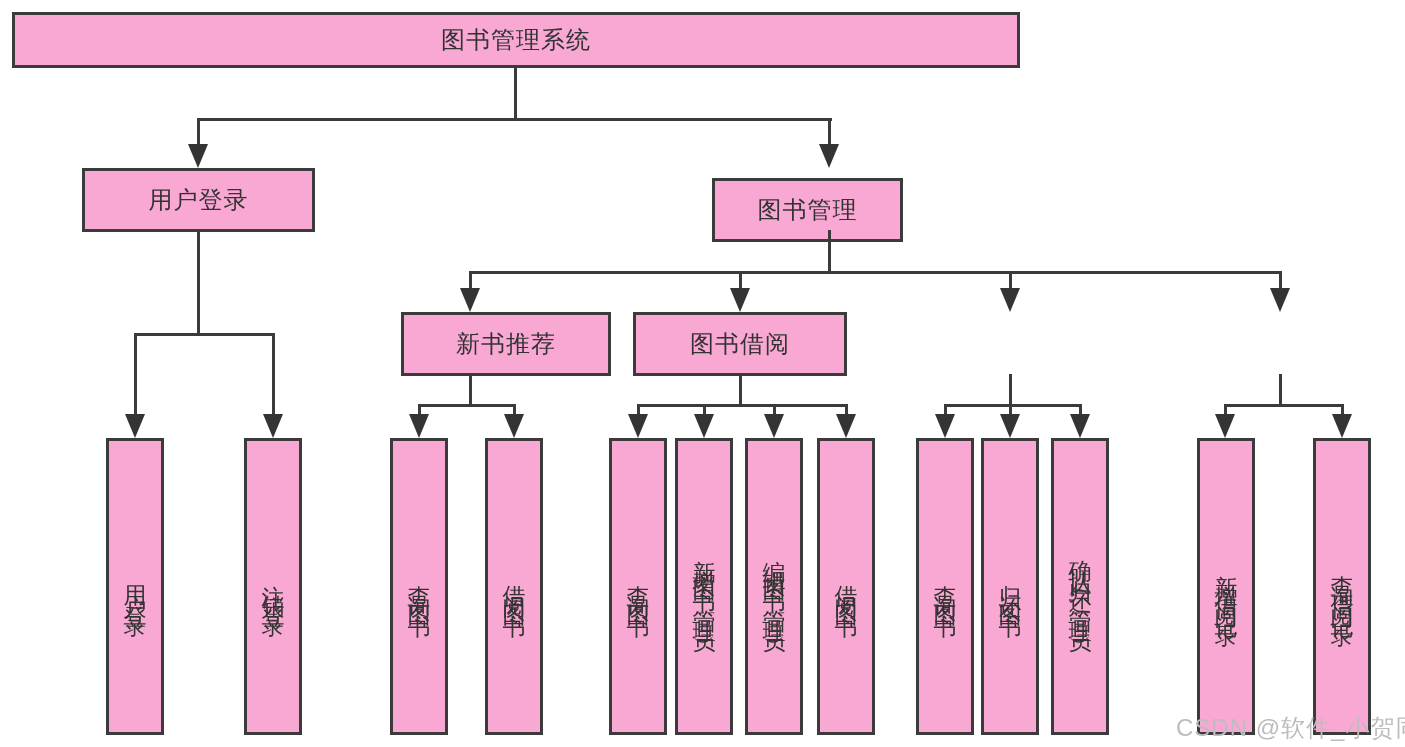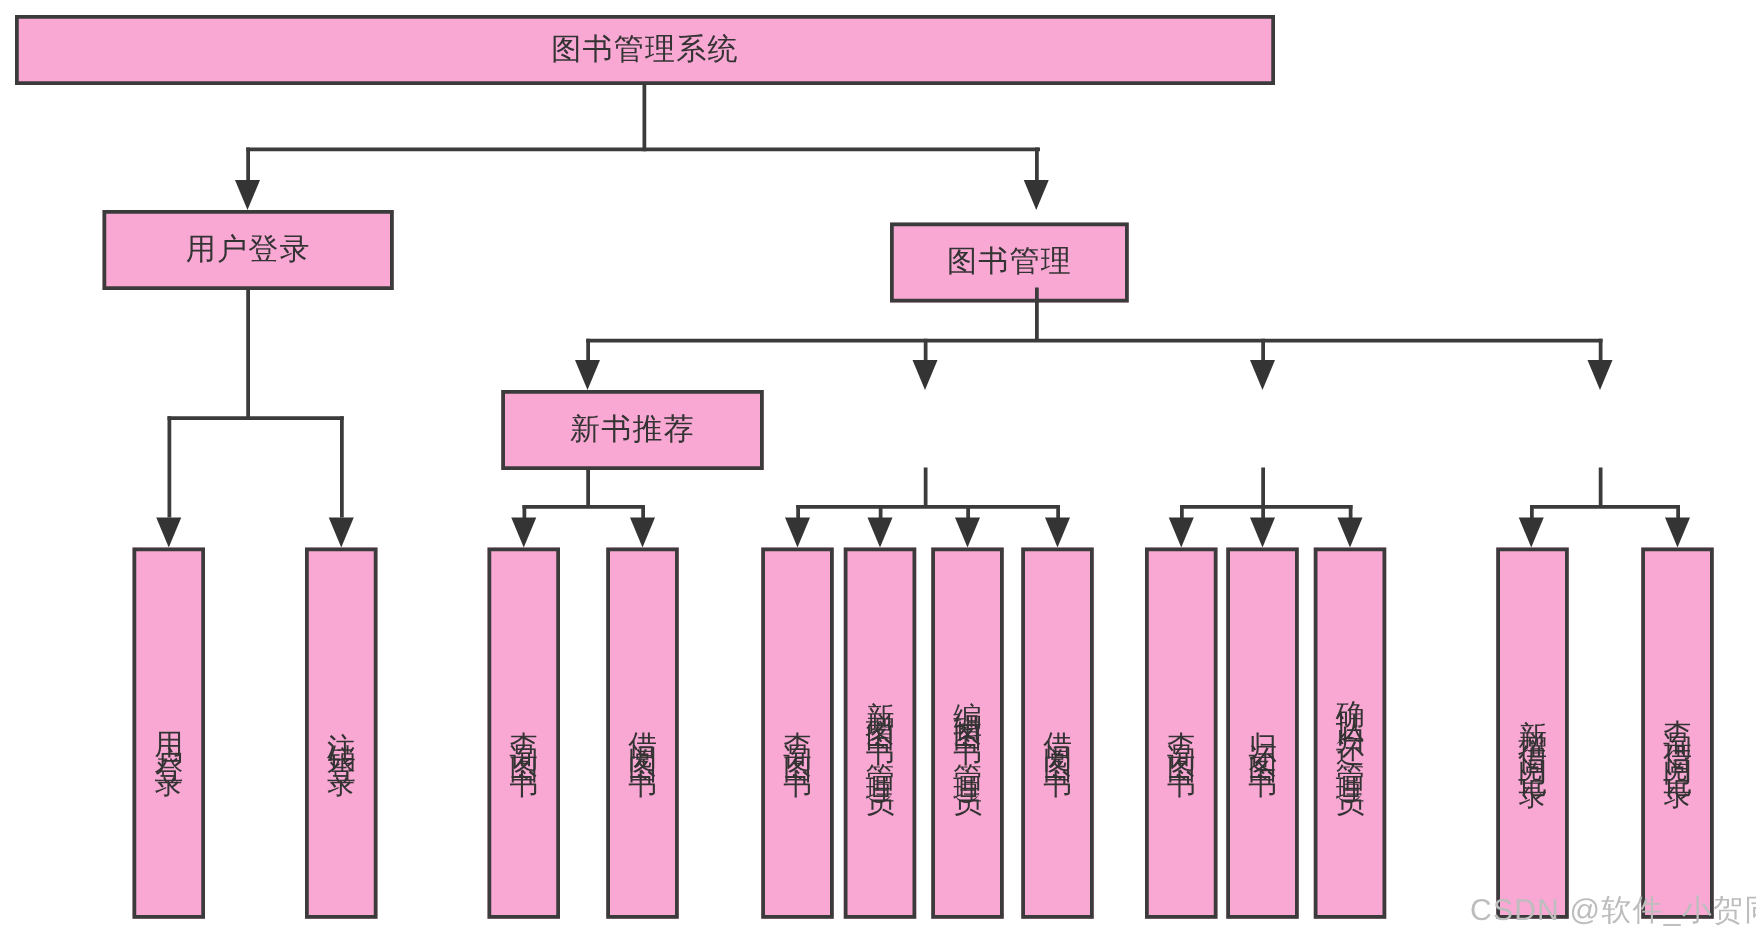--- a/index.html
+++ b/index.html
@@ -66,20 +66,23 @@
   <div class="arrow" style="left:460px;top:288px;"></div>
   <div class="lv" style="left:739px;top:271px;height:18px;"></div>
   <div class="arrow" style="left:730px;top:288px;"></div>
   <div class="lv" style="left:1009px;top:271px;height:18px;"></div>
   <div class="arrow" style="left:1000px;top:288px;"></div>
   <div class="lv" style="left:1279px;top:271px;height:18px;"></div>
   <div class="arrow" style="left:1270px;top:288px;"></div>
 
   <div class="box h" style="left:365px;top:312px;width:210px;height:64px;margin-left:36px;">
     <span>新书推荐</span>
+  </div>
+  <div class="box h" style="left:633px;top:312px;width:214px;height:64px;">
+    <span>图书借阅</span>
   </div>
 
   <div class="lv" style="left:469px;top:374px;height:32px;"></div>
   <div class="lh" style="left:418px;top:404px;width:98px;"></div>
   <div class="lv" style="left:418px;top:404px;height:12px;"></div>
   <div class="arrow" style="left:409px;top:414px;"></div>
   <div class="lv" style="left:513px;top:404px;height:12px;"></div>
   <div class="arrow" style="left:504px;top:414px;"></div>
 
   <div class="lv" style="left:739px;top:374px;height:32px;"></div>

